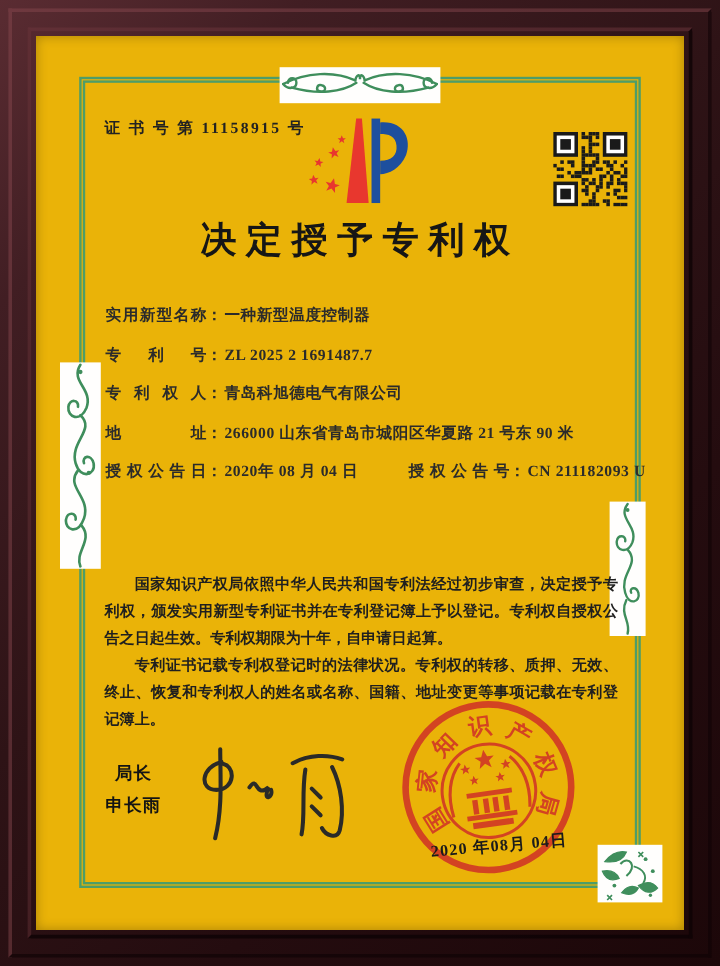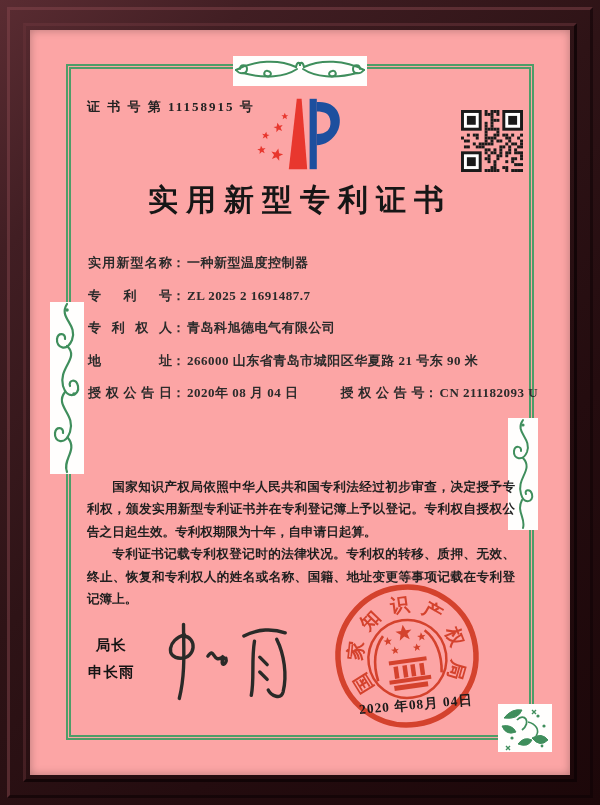--- a/index.html
+++ b/index.html
@@ -7,21 +7,21 @@
          font-family:"Liberation Serif","DejaVu Serif",serif;}
   
   .frame{position:absolute;inset:0;
     background:linear-gradient(135deg,#5a2c32 0%,#411e23 18%,#2e1316 45%,#240c0f 70%,#1c0709 100%);}
   .frame::before{content:"";position:absolute;inset:7px;
     border:3px solid rgba(140,75,82,.45);
     border-bottom-color:rgba(15,3,5,.65);border-right-color:rgba(15,3,5,.55);}
   .frame::after{content:"";position:absolute;inset:23px;
     border:3px solid rgba(12,2,4,.75);
     border-top-color:rgba(110,55,62,.5);border-left-color:rgba(110,55,62,.4);}
-  .paper{position:absolute;inset:30px;background:#fca5a5;
+  .paper{position:absolute;inset:30px;background:#eab308;
     box-shadow:inset 0 0 10px rgba(0,0,0,.28);}
   
   .green-border{position:absolute;left:36px;top:34px;width:468px;height:676px;
     box-sizing:border-box;border:5px double #4e9d68;}
   .orn{position:absolute;background:#fffefd;}
   
   .cert-no{position:absolute;left:57px;top:68px;font-size:13px;color:#222;
     letter-spacing:2px;font-weight:600;}
   .logo{position:absolute;left:222px;top:64px;width:96px;height:80px;}
   .qr{position:absolute;left:431px;top:80px;width:62px;height:62px;}
@@ -253,21 +253,21 @@
           <rect x="6" y="6" width="9" height="9" fill="#1a1a1a"></rect>
           <rect x="42" y="0" width="21" height="21" fill="#1a1a1a"></rect>
           <rect x="45" y="3" width="15" height="15" fill="#fff"></rect>
           <rect x="48" y="6" width="9" height="9" fill="#1a1a1a"></rect>
           <rect x="0" y="42" width="21" height="21" fill="#1a1a1a"></rect>
           <rect x="3" y="45" width="15" height="15" fill="#fff"></rect>
           <rect x="6" y="48" width="9" height="9" fill="#1a1a1a"></rect>
         </svg>
     </div>
 
-    <h1 class="title">实用新型专利证书</h1>
+    <h1 class="title">决定授予专利权</h1>
 
     <div class="fields">
       <div class="f-row">
         <span class="f-label">实用新型名称</span><span class="f-colon">：</span><span class="f-value">一种新型温度控制器</span>
       </div>
       <div class="f-row">
         <span class="f-label">专利号</span><span class="f-colon">：</span><span class="f-value">ZL 2025 2 1691487.7</span>
       </div>
       <div class="f-row">
         <span class="f-label">专利权人</span><span class="f-colon">：</span><span class="f-value">青岛科旭德电气有限公司</span>

